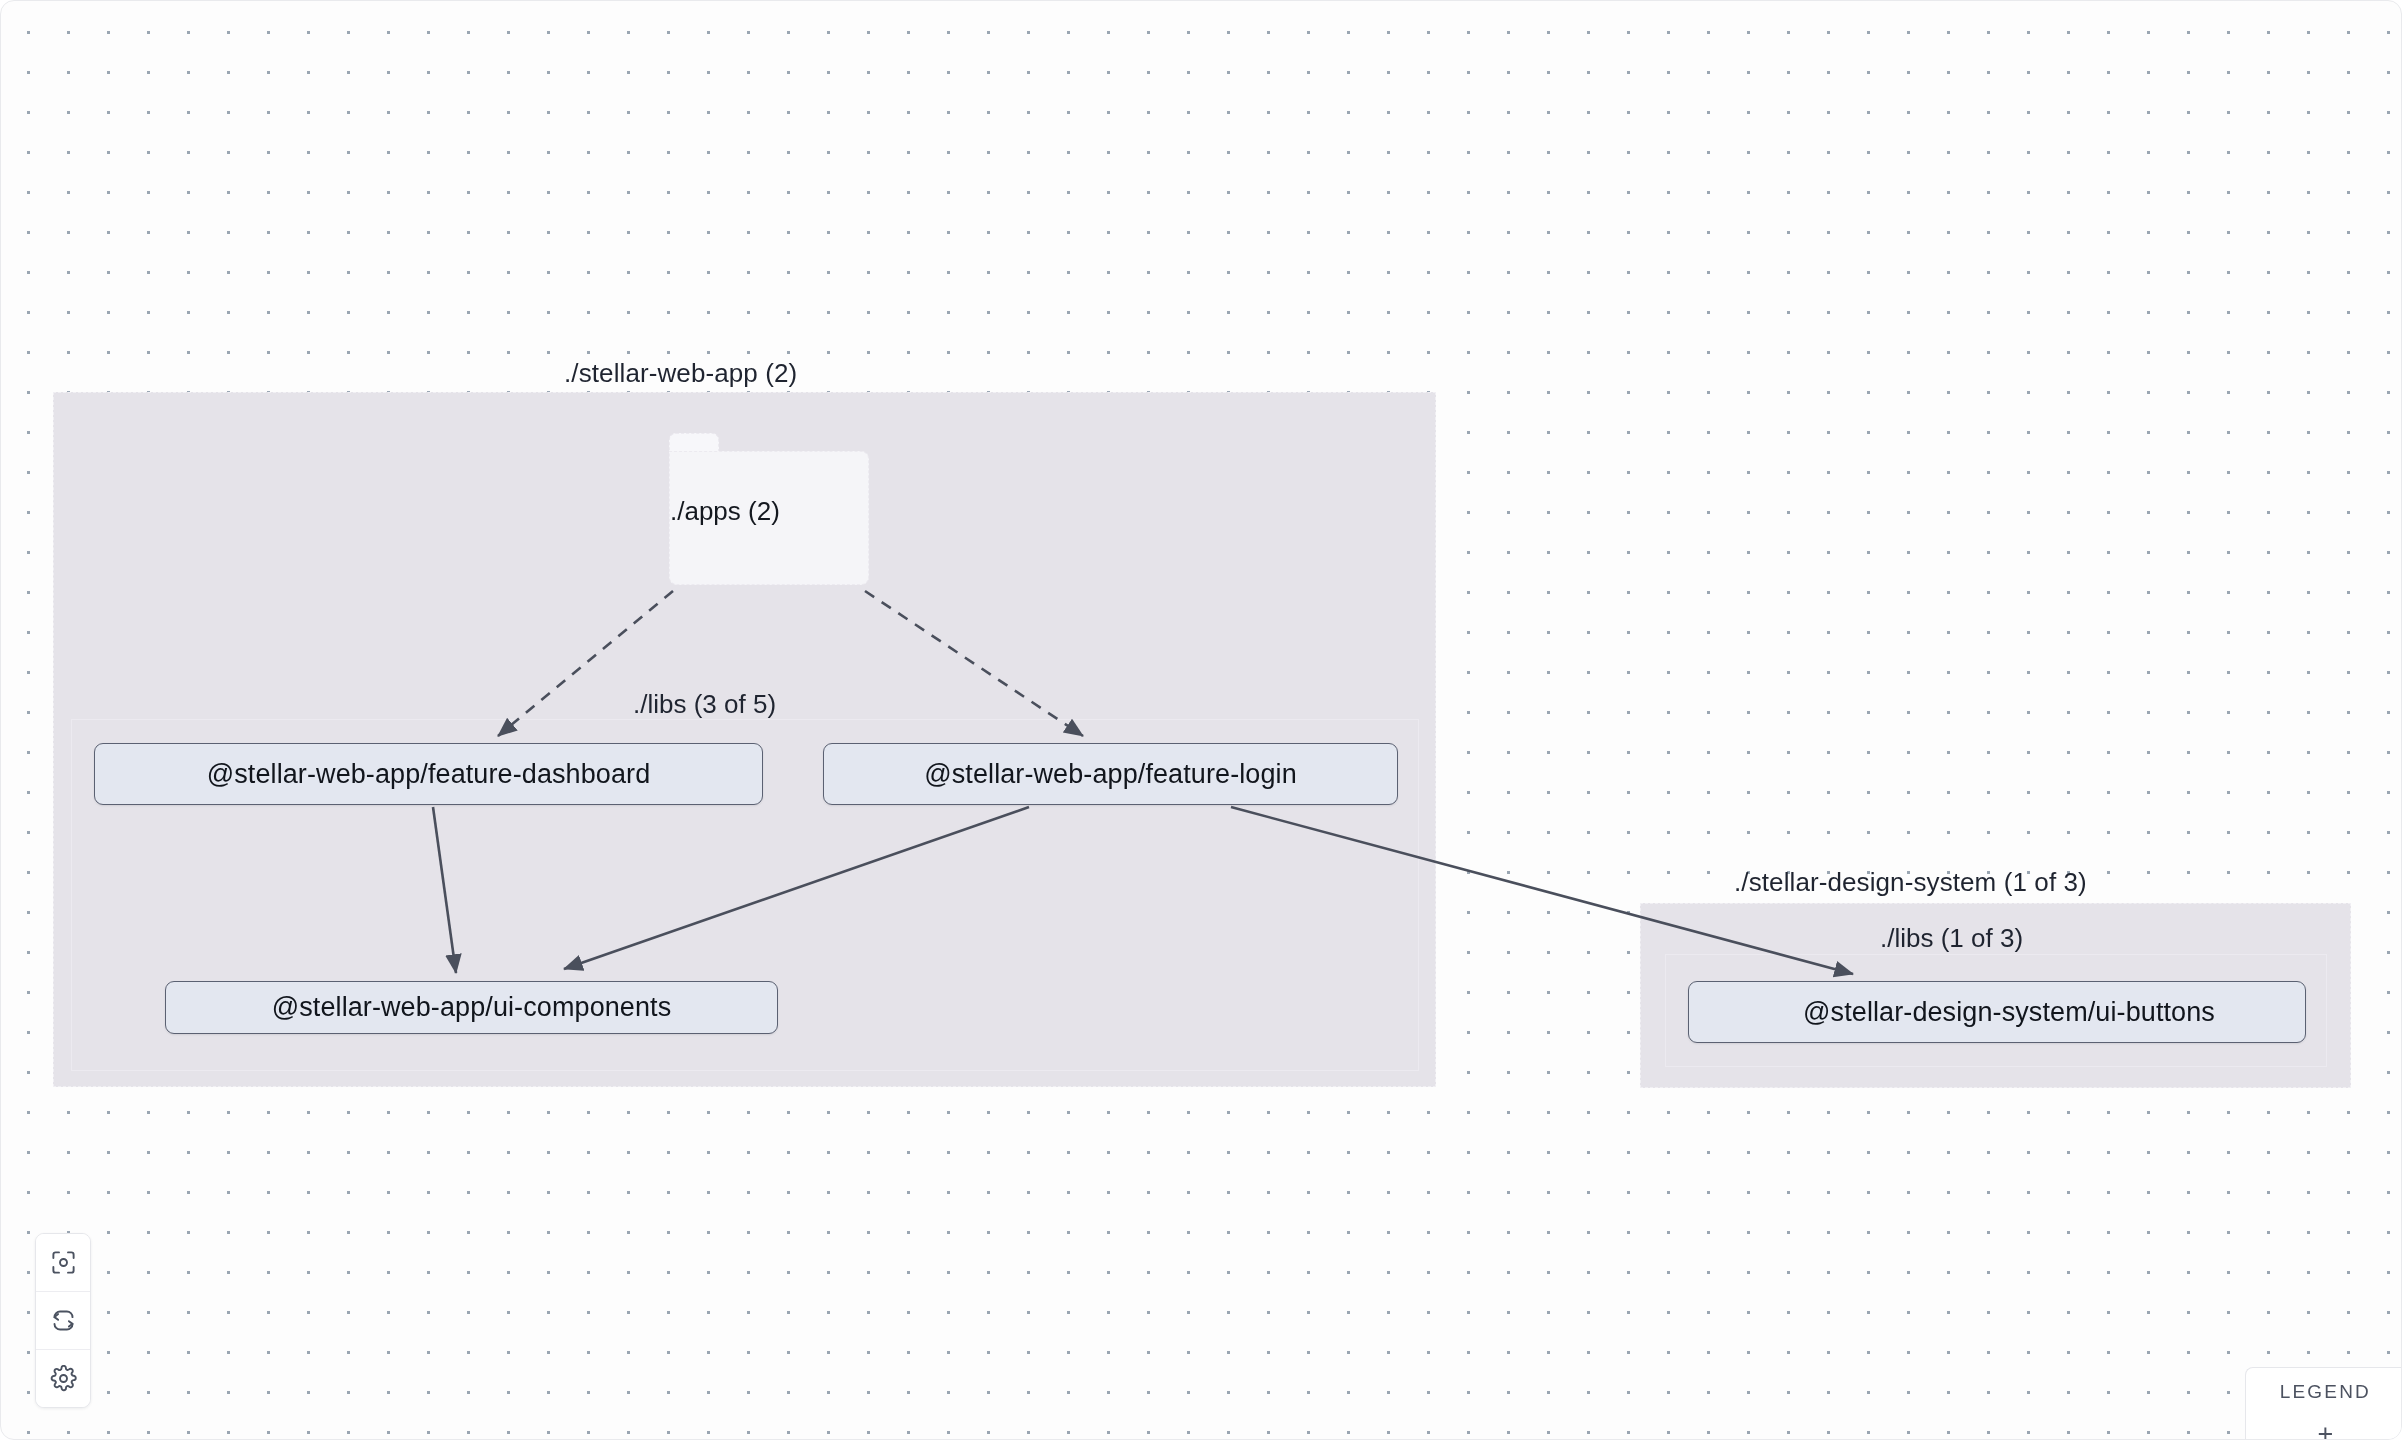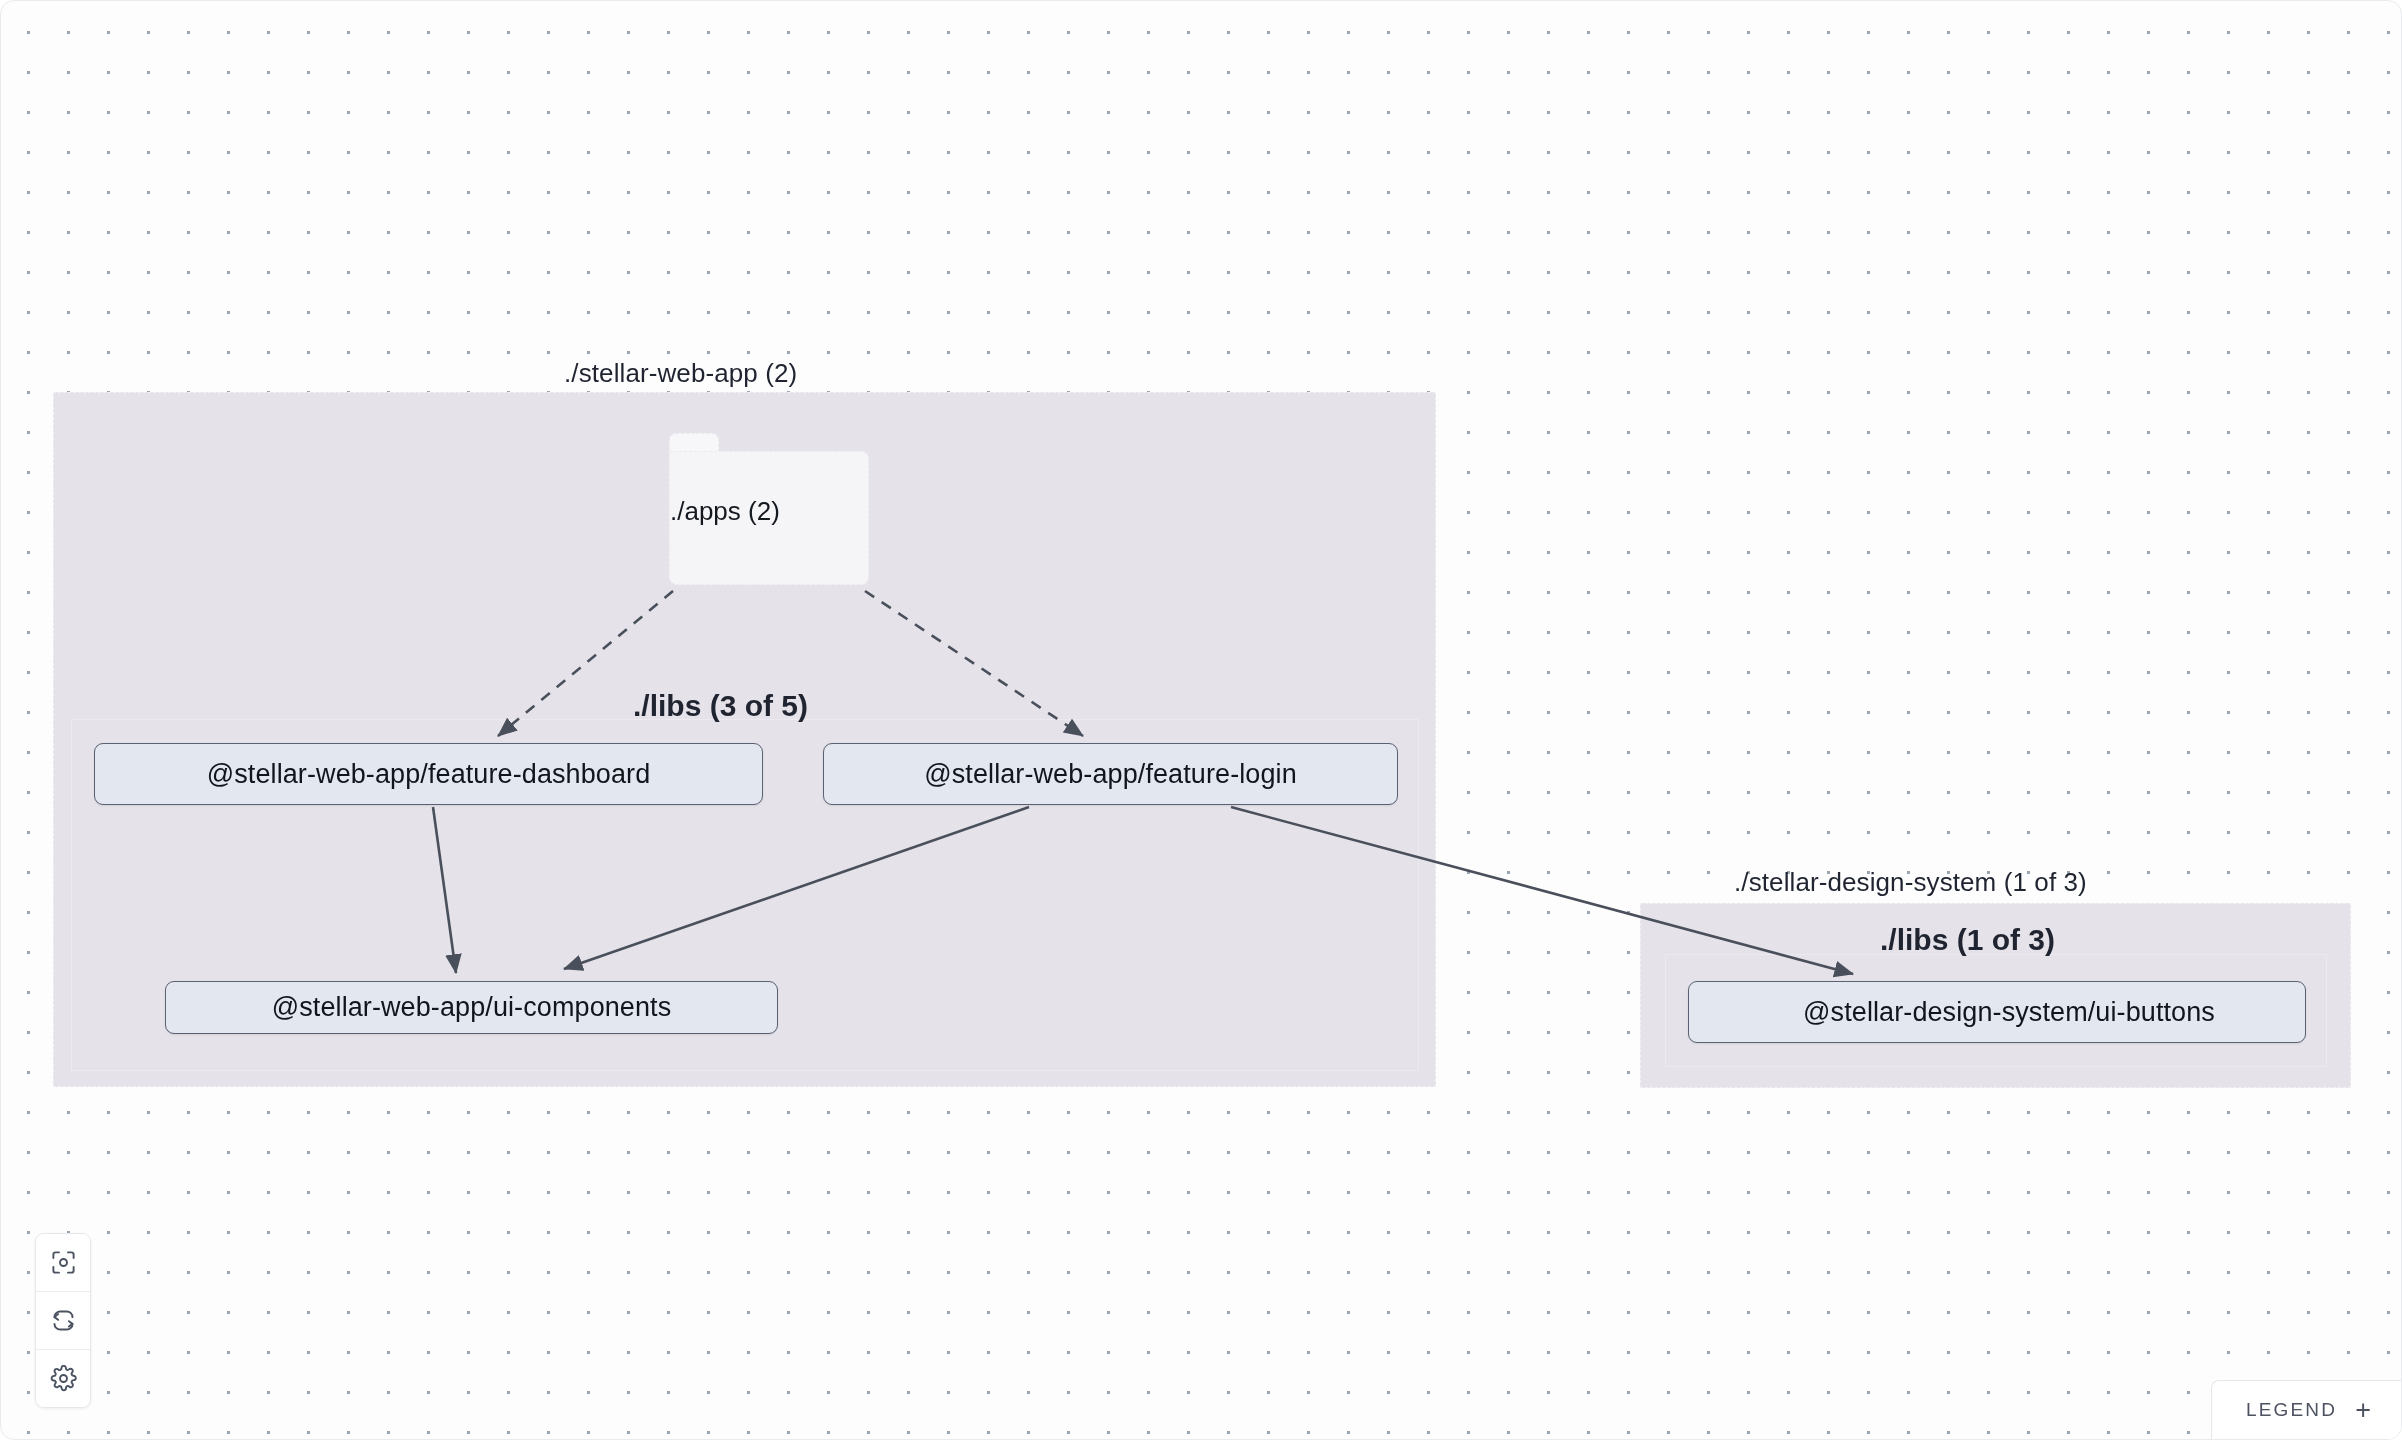--- a/index.html
+++ b/index.html
@@ -59,25 +59,24 @@
 
   .dir-group {
     position: absolute;
     background: transparent;
     border: 1.5px solid #eceaf0;
     box-sizing: border-box;
     z-index: 2;
   }
   .dir-label {
     position: absolute;
-    font-size: 30px;
+    font-size: 26px;
     color: #1f2430;
     white-space: nowrap;
     z-index: 6;
-    font-weight: bold;
   }
 
   
   .folder-node {
     position: absolute;
     z-index: 4;
   }
   .folder-node .fld-tab {
     position: absolute;
     left: 0; top: 0;
@@ -153,31 +152,32 @@
   }
   .ctrl-btn:last-child { border-bottom: none; }
   .ctrl-btn svg { display: block; }
 
   
   #legend {
     position: absolute;
     right: 0px;
     bottom: 0px;
     height: 58px;
-    padding: 0 30px 0 34px;
+    padding: 13px 30px 0 34px;
     background: #ffffff;
     border: 1px solid #e6e7eb;
     border-right: none;
     border-bottom: none;
     border-radius: 8px 0 0 0;
     display: flex;
     align-items: center;
     gap: 18px;
     z-index: 20;
     cursor: pointer;
+    flex-direction: column;
   }
   #legend .lg-text {
     font-size: 19px;
     letter-spacing: 2.2px;
     color: #4c5260;
   }
   #legend .lg-plus {
     font-size: 27px;
     color: #4c5260;
     line-height: 1;

